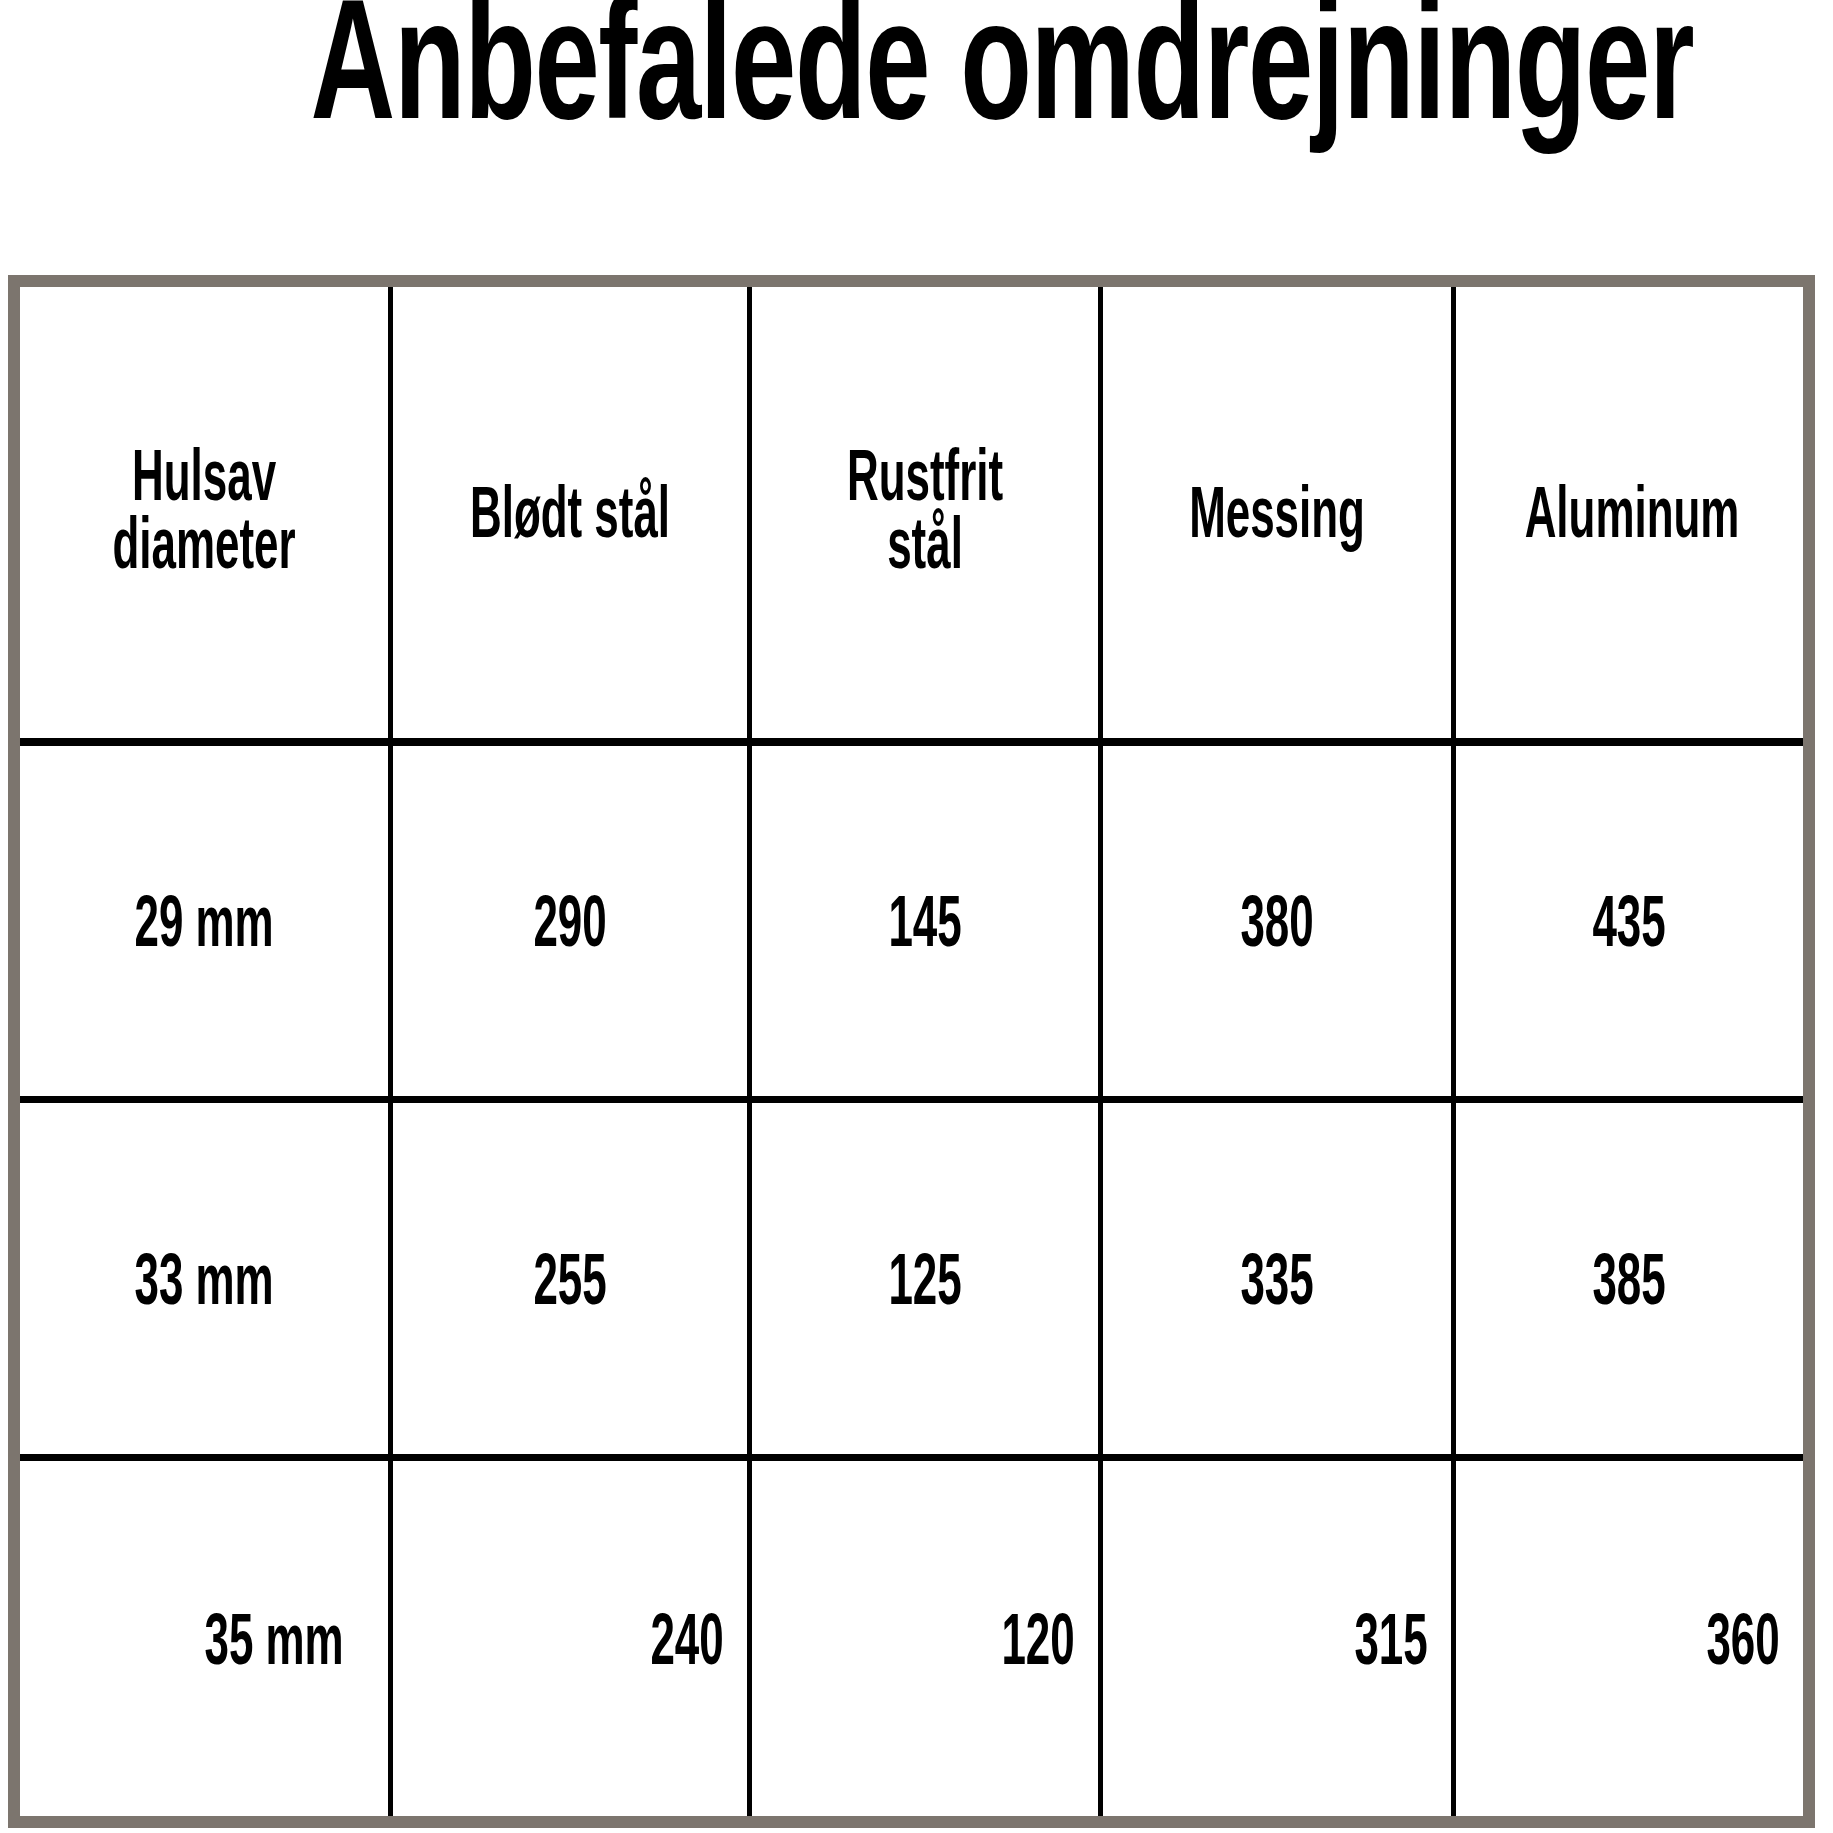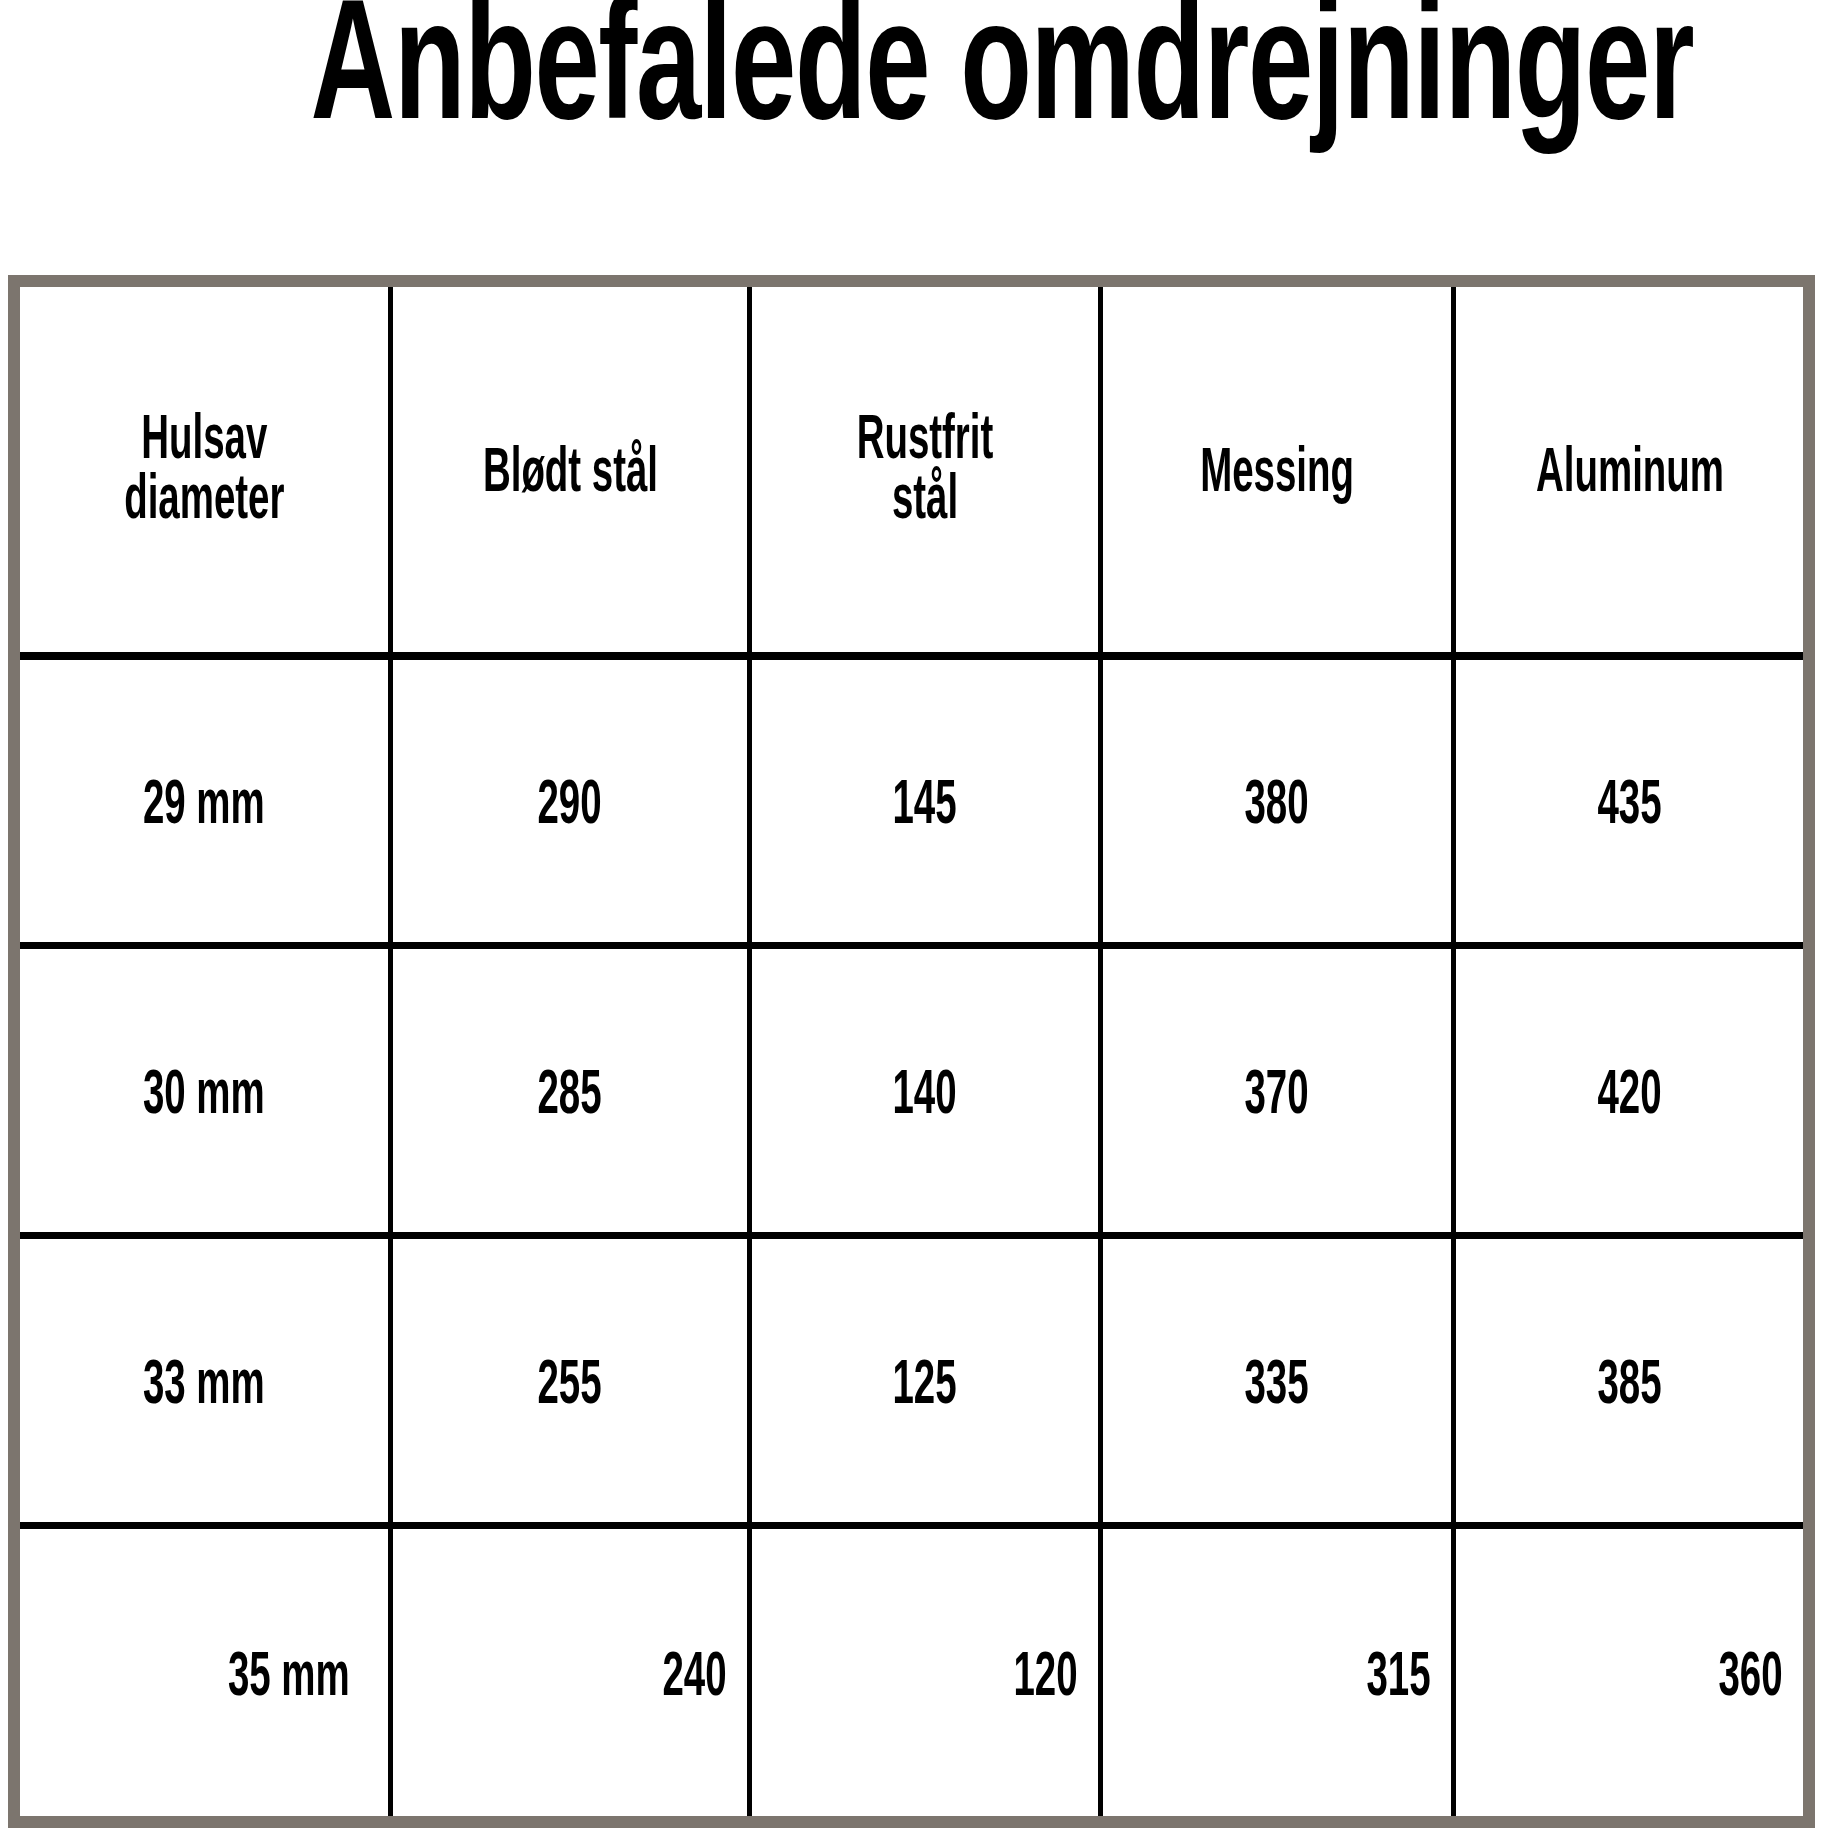--- a/index.html
+++ b/index.html
@@ -42,21 +42,21 @@
     width: 100%;
     height: 100%;
     border-collapse: collapse;
     table-layout: fixed;
   }
   .rpm-table th, .rpm-table td {
     border: 5px solid #000000;
     text-align: center;
     vertical-align: middle;
     font-weight: bold;
-    font-size: 63px;
+    font-size: 72px;
     color: #000000;
     padding: 0;
     overflow: hidden;
   }
   .rpm-table th { border-bottom-width: 8px; }
   .rpm-table td { border-top-width: 7px; border-bottom-width: 7px; }
   .rpm-table tr:first-child > * { border-top: none; }
   .rpm-table tr:last-child > * { border-bottom: none; text-align: right; }
   .rpm-table th:first-child, .rpm-table td:first-child { border-left: none; }
   .rpm-table th:last-child, .rpm-table td:last-child { border-right: none; }
@@ -97,27 +97,20 @@
       <th><span class="cnd">Aluminum</span></th>
     </tr>
     <tr class="data-row">
       <td><span class="cnd">29 mm</span></td>
       <td><span class="cnd">290</span></td>
       <td><span class="cnd">145</span></td>
       <td><span class="cnd">380</span></td>
       <td><span class="cnd">435</span></td>
     </tr>
     <tr class="data-row">
-      <td><span class="cnd">30 mm</span></td>
-      <td><span class="cnd">285</span></td>
-      <td><span class="cnd">140</span></td>
-      <td><span class="cnd">370</span></td>
-      <td><span class="cnd">420</span></td>
-    </tr>
-    <tr class="data-row">
       <td><span class="cnd">33 mm</span></td>
       <td><span class="cnd">255</span></td>
       <td><span class="cnd">125</span></td>
       <td><span class="cnd">335</span></td>
       <td><span class="cnd">385</span></td>
     </tr>
     <tr class="data-row">
       <td><span class="cnd">35 mm</span></td>
       <td><span class="cnd">240</span></td>
       <td><span class="cnd">120</span></td>

